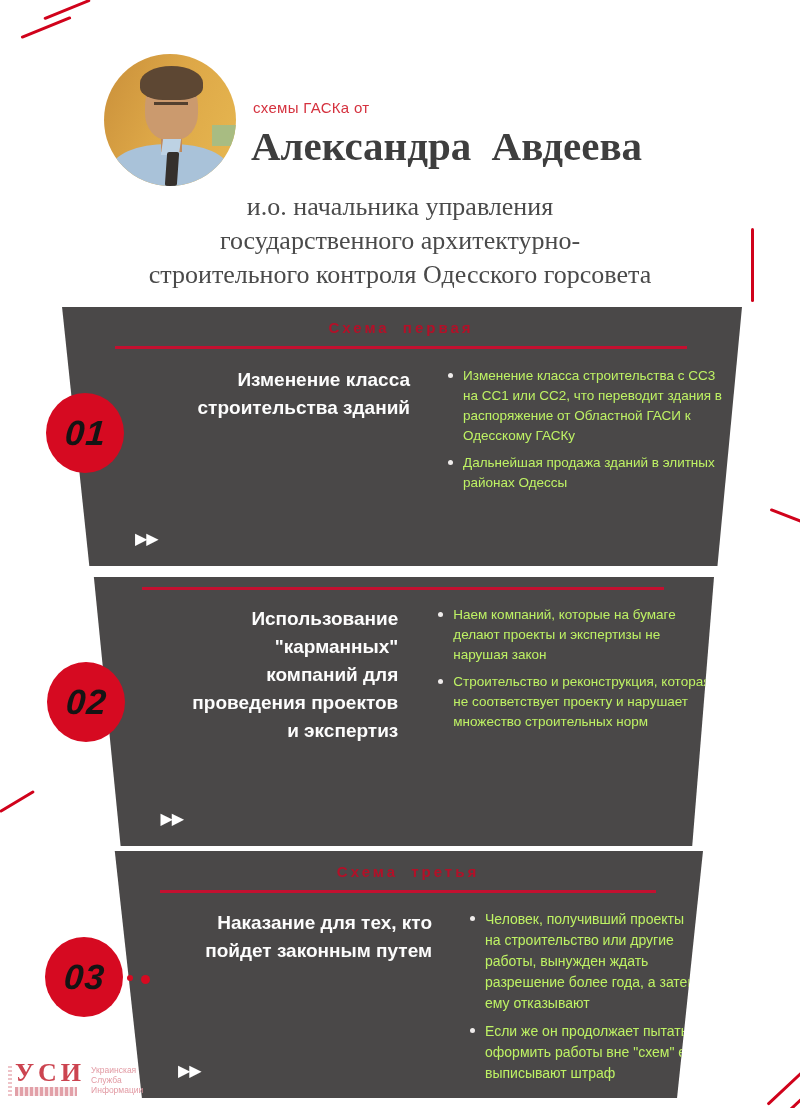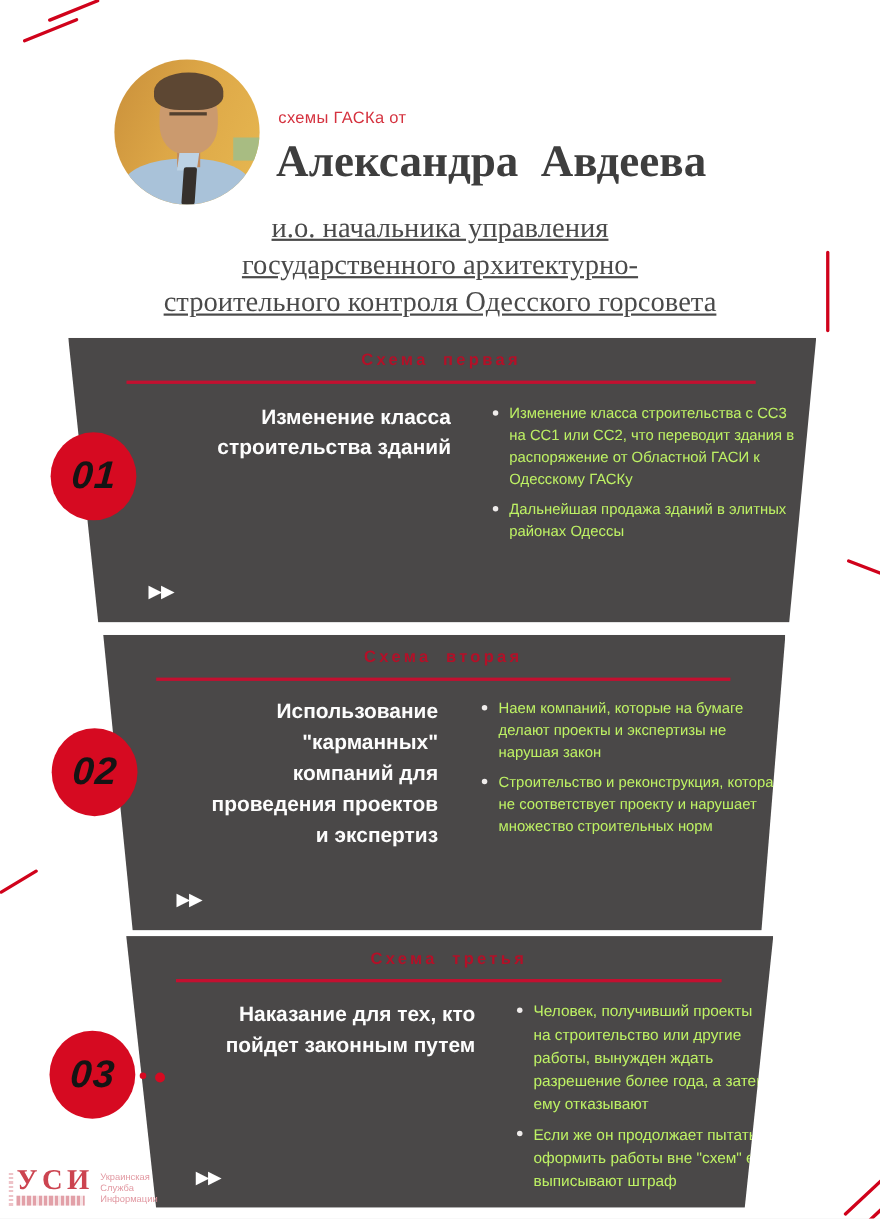--- a/index.html
+++ b/index.html
@@ -12,21 +12,21 @@
   .avatar .shoulders{position:absolute;bottom:-6%;left:6%;width:88%;height:38%;background:#a9c2d9;border-radius:48% 48% 0 0;}
   .avatar .collar{position:absolute;bottom:24%;left:44%;width:14%;height:12%;background:#bdd2e4;transform:skewX(-8deg);}
   .avatar .neck{position:absolute;left:43%;top:56%;width:16%;height:18%;background:#c08a5e;}
   .avatar .face{position:absolute;left:31%;top:17%;width:40%;height:48%;background:#cb9a6e;border-radius:46% 46% 42% 42%;}
   .avatar .hair{position:absolute;left:27%;top:9%;width:48%;height:26%;background:#5d4733;border-radius:55% 55% 40% 40%;}
   .avatar .eyes{position:absolute;left:38%;top:36%;width:26%;height:3%;background:transparent;border-top:3px solid #52402f;}
   .avatar .tie{position:absolute;left:47%;bottom:0;width:9%;height:26%;background:#35302c;transform:skewX(-4deg);border-radius:2px;}
 
   .kicker{position:absolute;left:253px;top:99px;font-size:15px;color:#d5323f;letter-spacing:.3px;}
   .person-name{position:absolute;left:251px;top:122px;font-family:"Liberation Serif",serif;font-weight:bold;font-size:41px;color:#3e3e3e;word-spacing:10px;}
-  .role{position:absolute;left:40px;top:190px;width:720px;text-align:center;font-family:"Liberation Serif",serif;font-size:26px;color:#4a4a4a;line-height:34px;text-decoration:underline;}
+  .role{position:absolute;left:40px;top:190px;width:720px;text-align:center;font-family:"Liberation Serif",serif;font-size:26px;color:#4a4a4a;line-height:34px;}
   .role span{display:block;}
 
   
   .panel{position:absolute;background:#4a4848;color:#fff;}
   .panel-1{left:60px;top:307px;width:682px;height:259px;clip-path:polygon(0.3% 0,100% 0,96.4% 100%,4.3% 100%);}
   .panel-2{left:92px;top:577px;width:622px;height:269px;clip-path:polygon(0.3% 0,100% 0,96.5% 100%,4.6% 100%);}
   .panel-3{left:113px;top:851px;width:590px;height:247px;clip-path:polygon(0.3% 0,100% 0,95.6% 100%,4.9% 100%);}
   .panel-heading{margin-top:12px;text-align:center;font-weight:bold;font-size:15px;letter-spacing:3px;word-spacing:6px;color:#b31028;}
   .panel-rule{height:3px;background:#c31030;border:0;margin:10px auto 0;width:84%;}
   .panel-body{display:flex;align-items:flex-start;gap:16px;}
@@ -115,21 +115,20 @@
         <li>Дальнейшая продажа зданий в элитных районах Одессы</li>
       </ul>
     </div>
     <div class="more-arrows">▶▶</div>
   </div>
   <div class="num-circle nc-1">
     <span>01</span>
   </div>
 
   <div class="panel panel-2">
-    <div class="panel-heading">Схема вторая</div>
     <hr class="panel-rule">
     <div class="panel-body">
       <div class="panel-title">Использование "карманных" компаний для проведения проектов и экспертиз</div>
       <ul class="panel-bullets">
         <li>Наем компаний, которые на бумаге делают проекты и экспертизы не нарушая закон</li>
         <li>Строительство и реконструкция, которая не соответствует проекту и нарушает множество строительных норм</li>
       </ul>
     </div>
     <div class="more-arrows">▶▶</div>
   </div>

